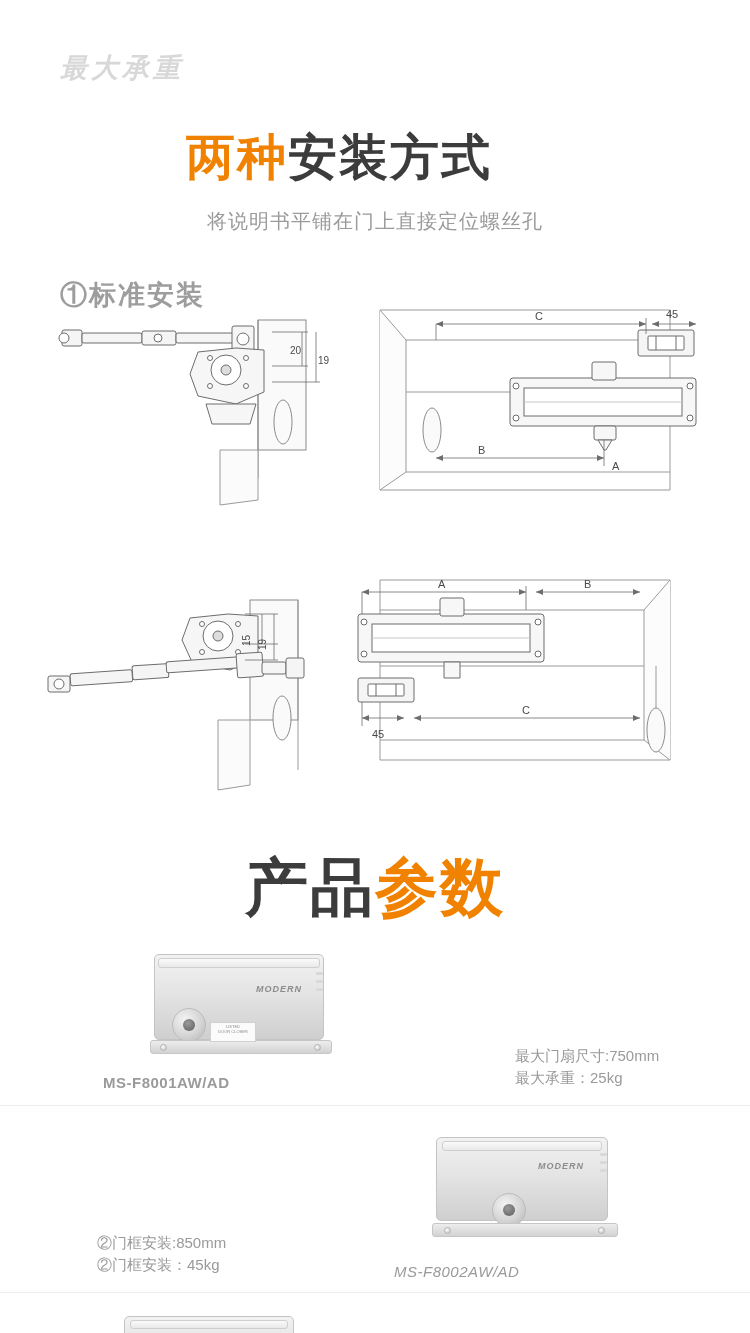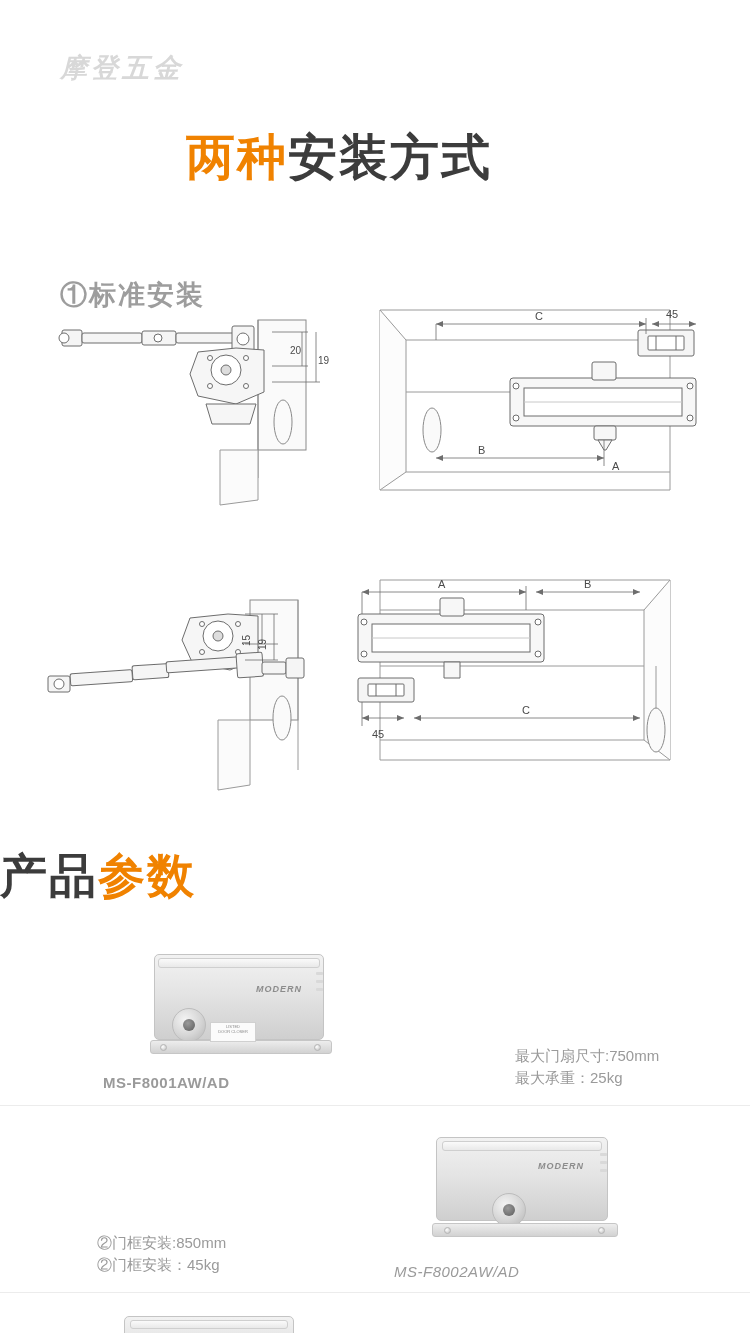--- a/index.html
+++ b/index.html
@@ -38,21 +38,21 @@
 
   .sec-title {
     position:absolute;
     font-size:27px; font-weight:bold; color:#9d9d9d; letter-spacing:2px;
   }
   #sec1 { left:60px; top:277px; }
   #sec2 { left:60px; top:548px; }
 
   .params-title {
     position:absolute; left:0; top:845px; width:750px;
-    text-align:left; font-size:47px; font-weight:bold; letter-spacing:2px;
+    text-align:center; font-size:63px; font-weight:bold; letter-spacing:2px;
     color:#3c3c3c;
   }
   .params-title .accent { color:#f08200; }
 
   
   .diagram { position:absolute; }
   .diagram svg { display:block; }
 
   #diagram1 { left:40px; top:300px; }
   #diagram2 { left:40px; top:570px; }
@@ -110,25 +110,26 @@
   }
   .closer .vent {
     position:absolute; background:#d9d9d9; border-radius:1px;
   }
 </style>
 </head>
 <body>
 
 <div class="page">
 
-  <div class="brand">摩登五金</div>
+  <div class="brand">最大承重</div>
 
   <div class="main-title">
     <span class="accent">两种</span><span>安装方式</span>
   </div>
+  <div class="sub-title">将说明书平铺在门上直接定位螺丝孔</div>
 
   <div class="sec-title" id="sec1">①标准安装</div>
 
   <div class="diagram" id="diagram1">
     <svg width="670" height="240" viewBox="0 0 670 240" fill="none" stroke="#6d6d6d" stroke-width="1">
 
       <g>
 
         <rect x="218" y="20" width="48" height="130" fill="#fafafa" stroke="#8a8a8a"></rect>
         <line x1="218" y1="20" x2="218" y2="178" stroke="#8a8a8a"></line>

